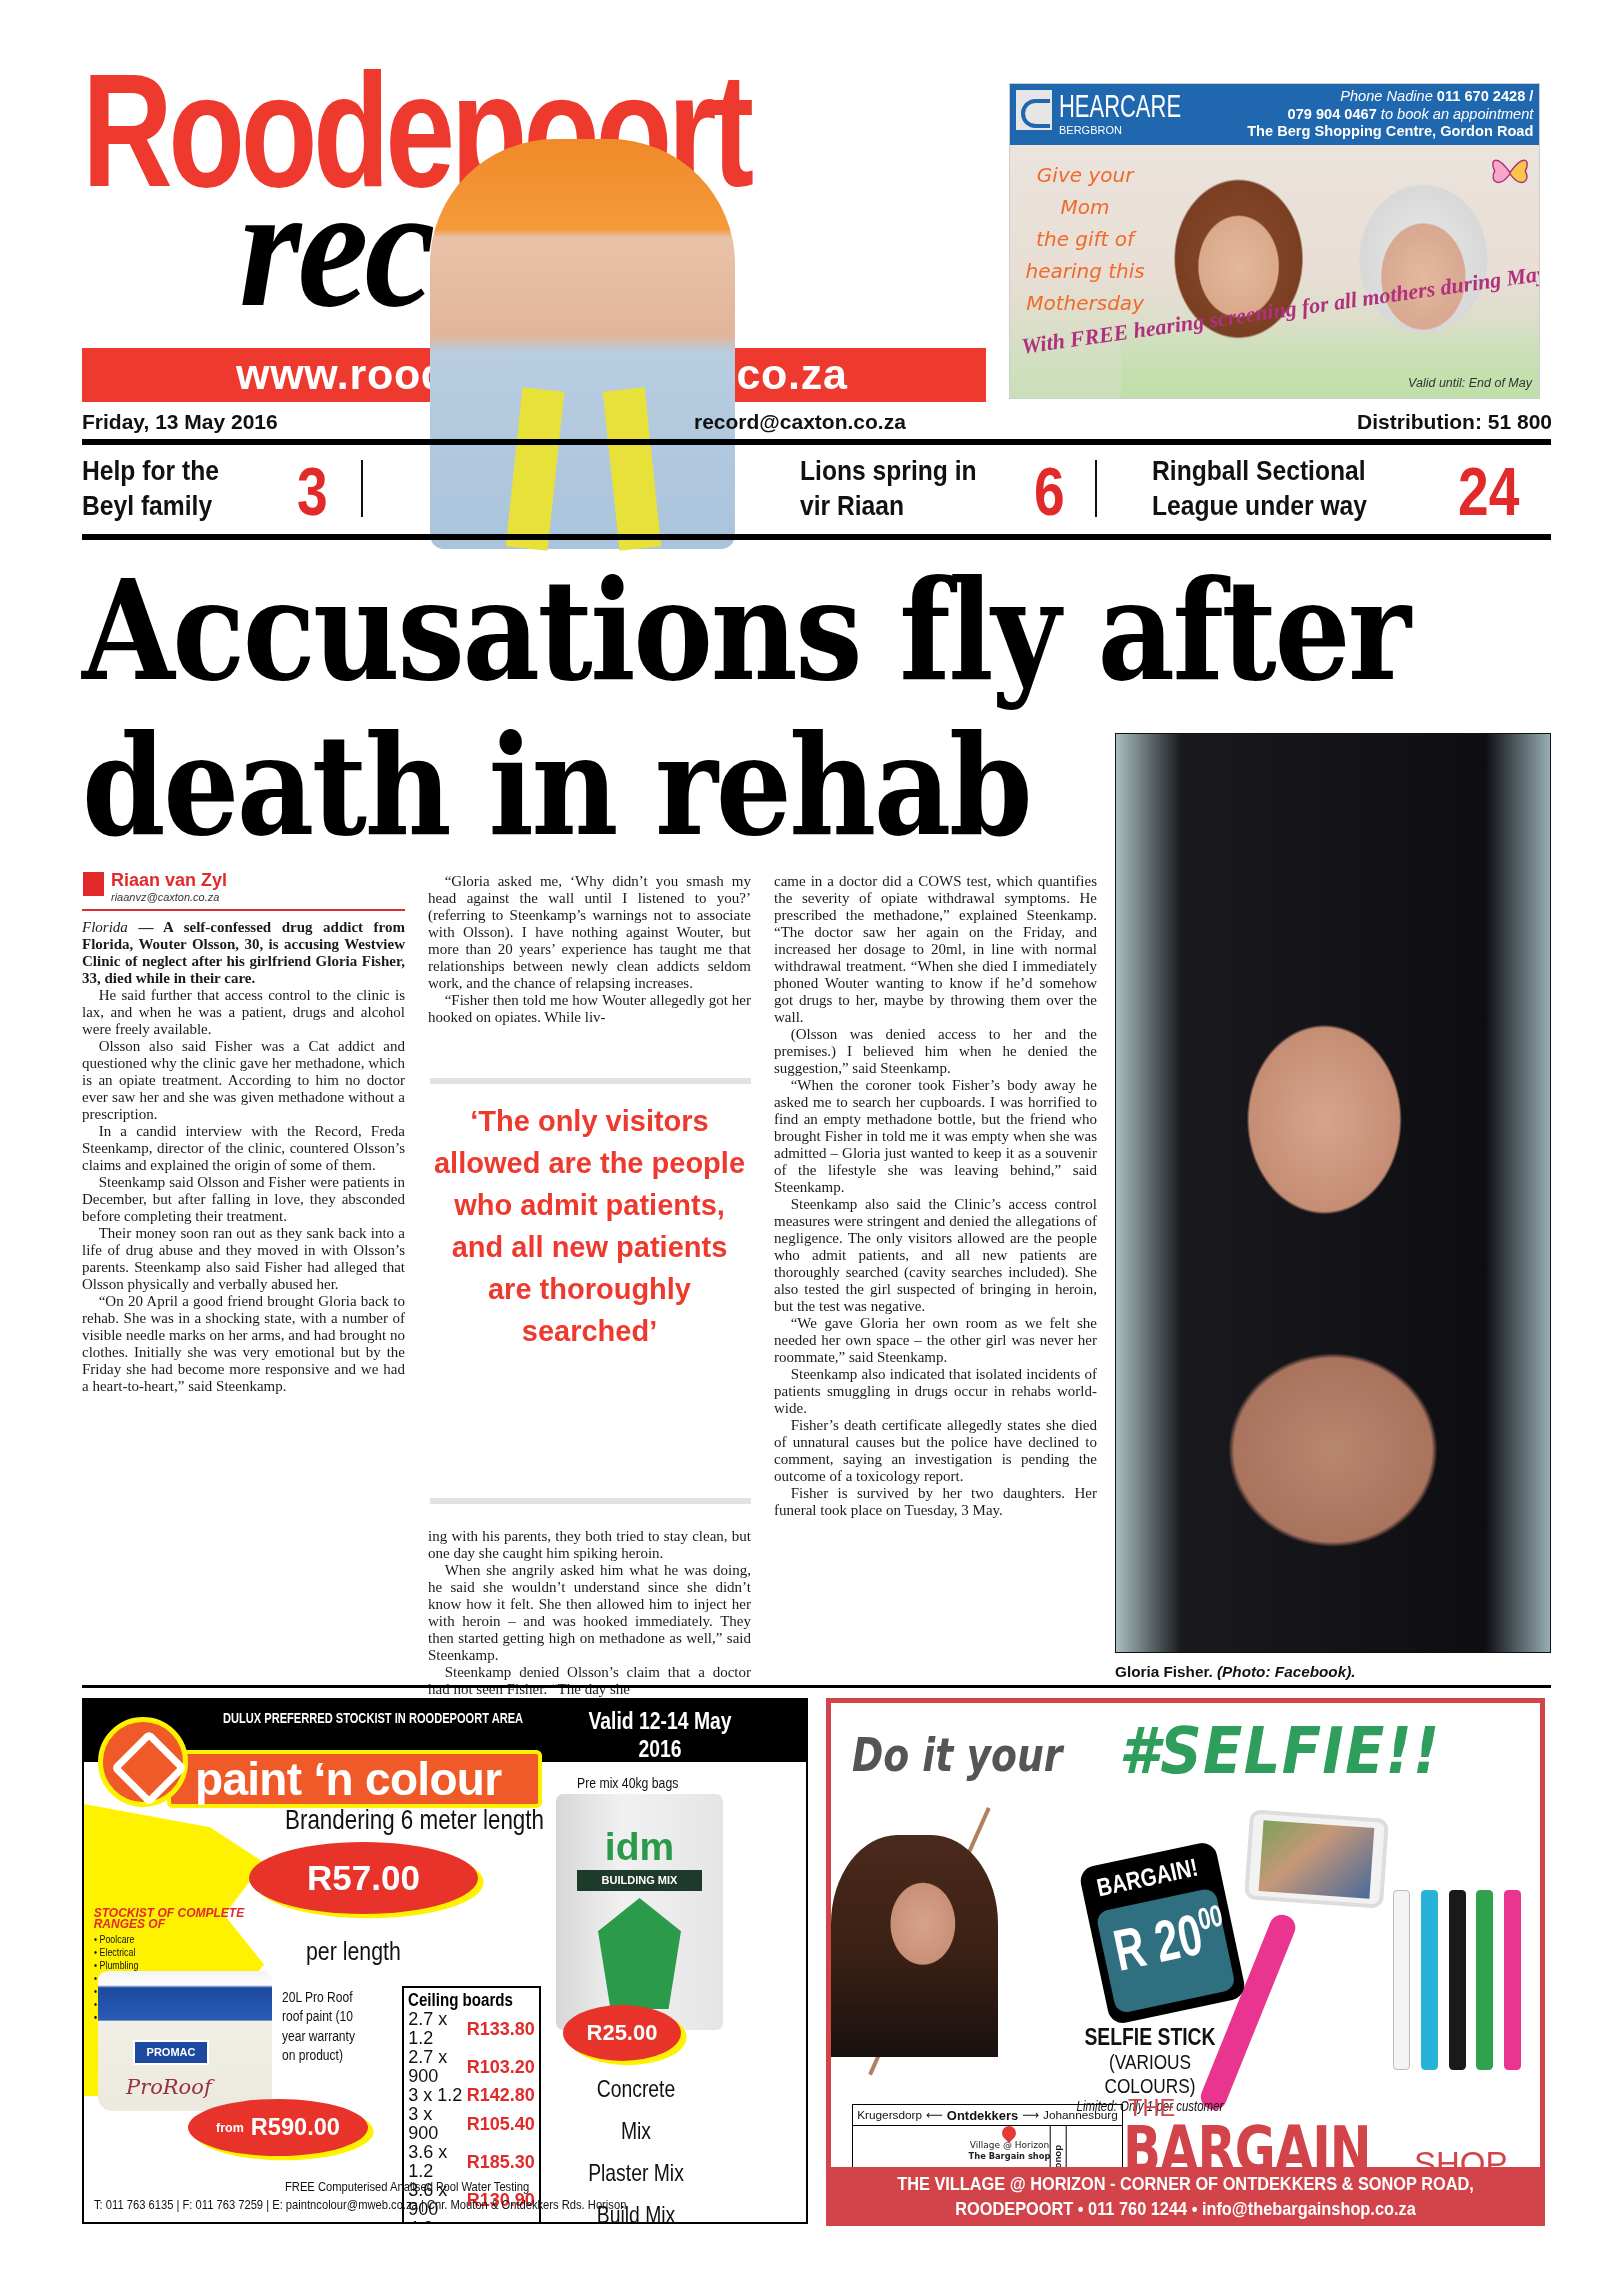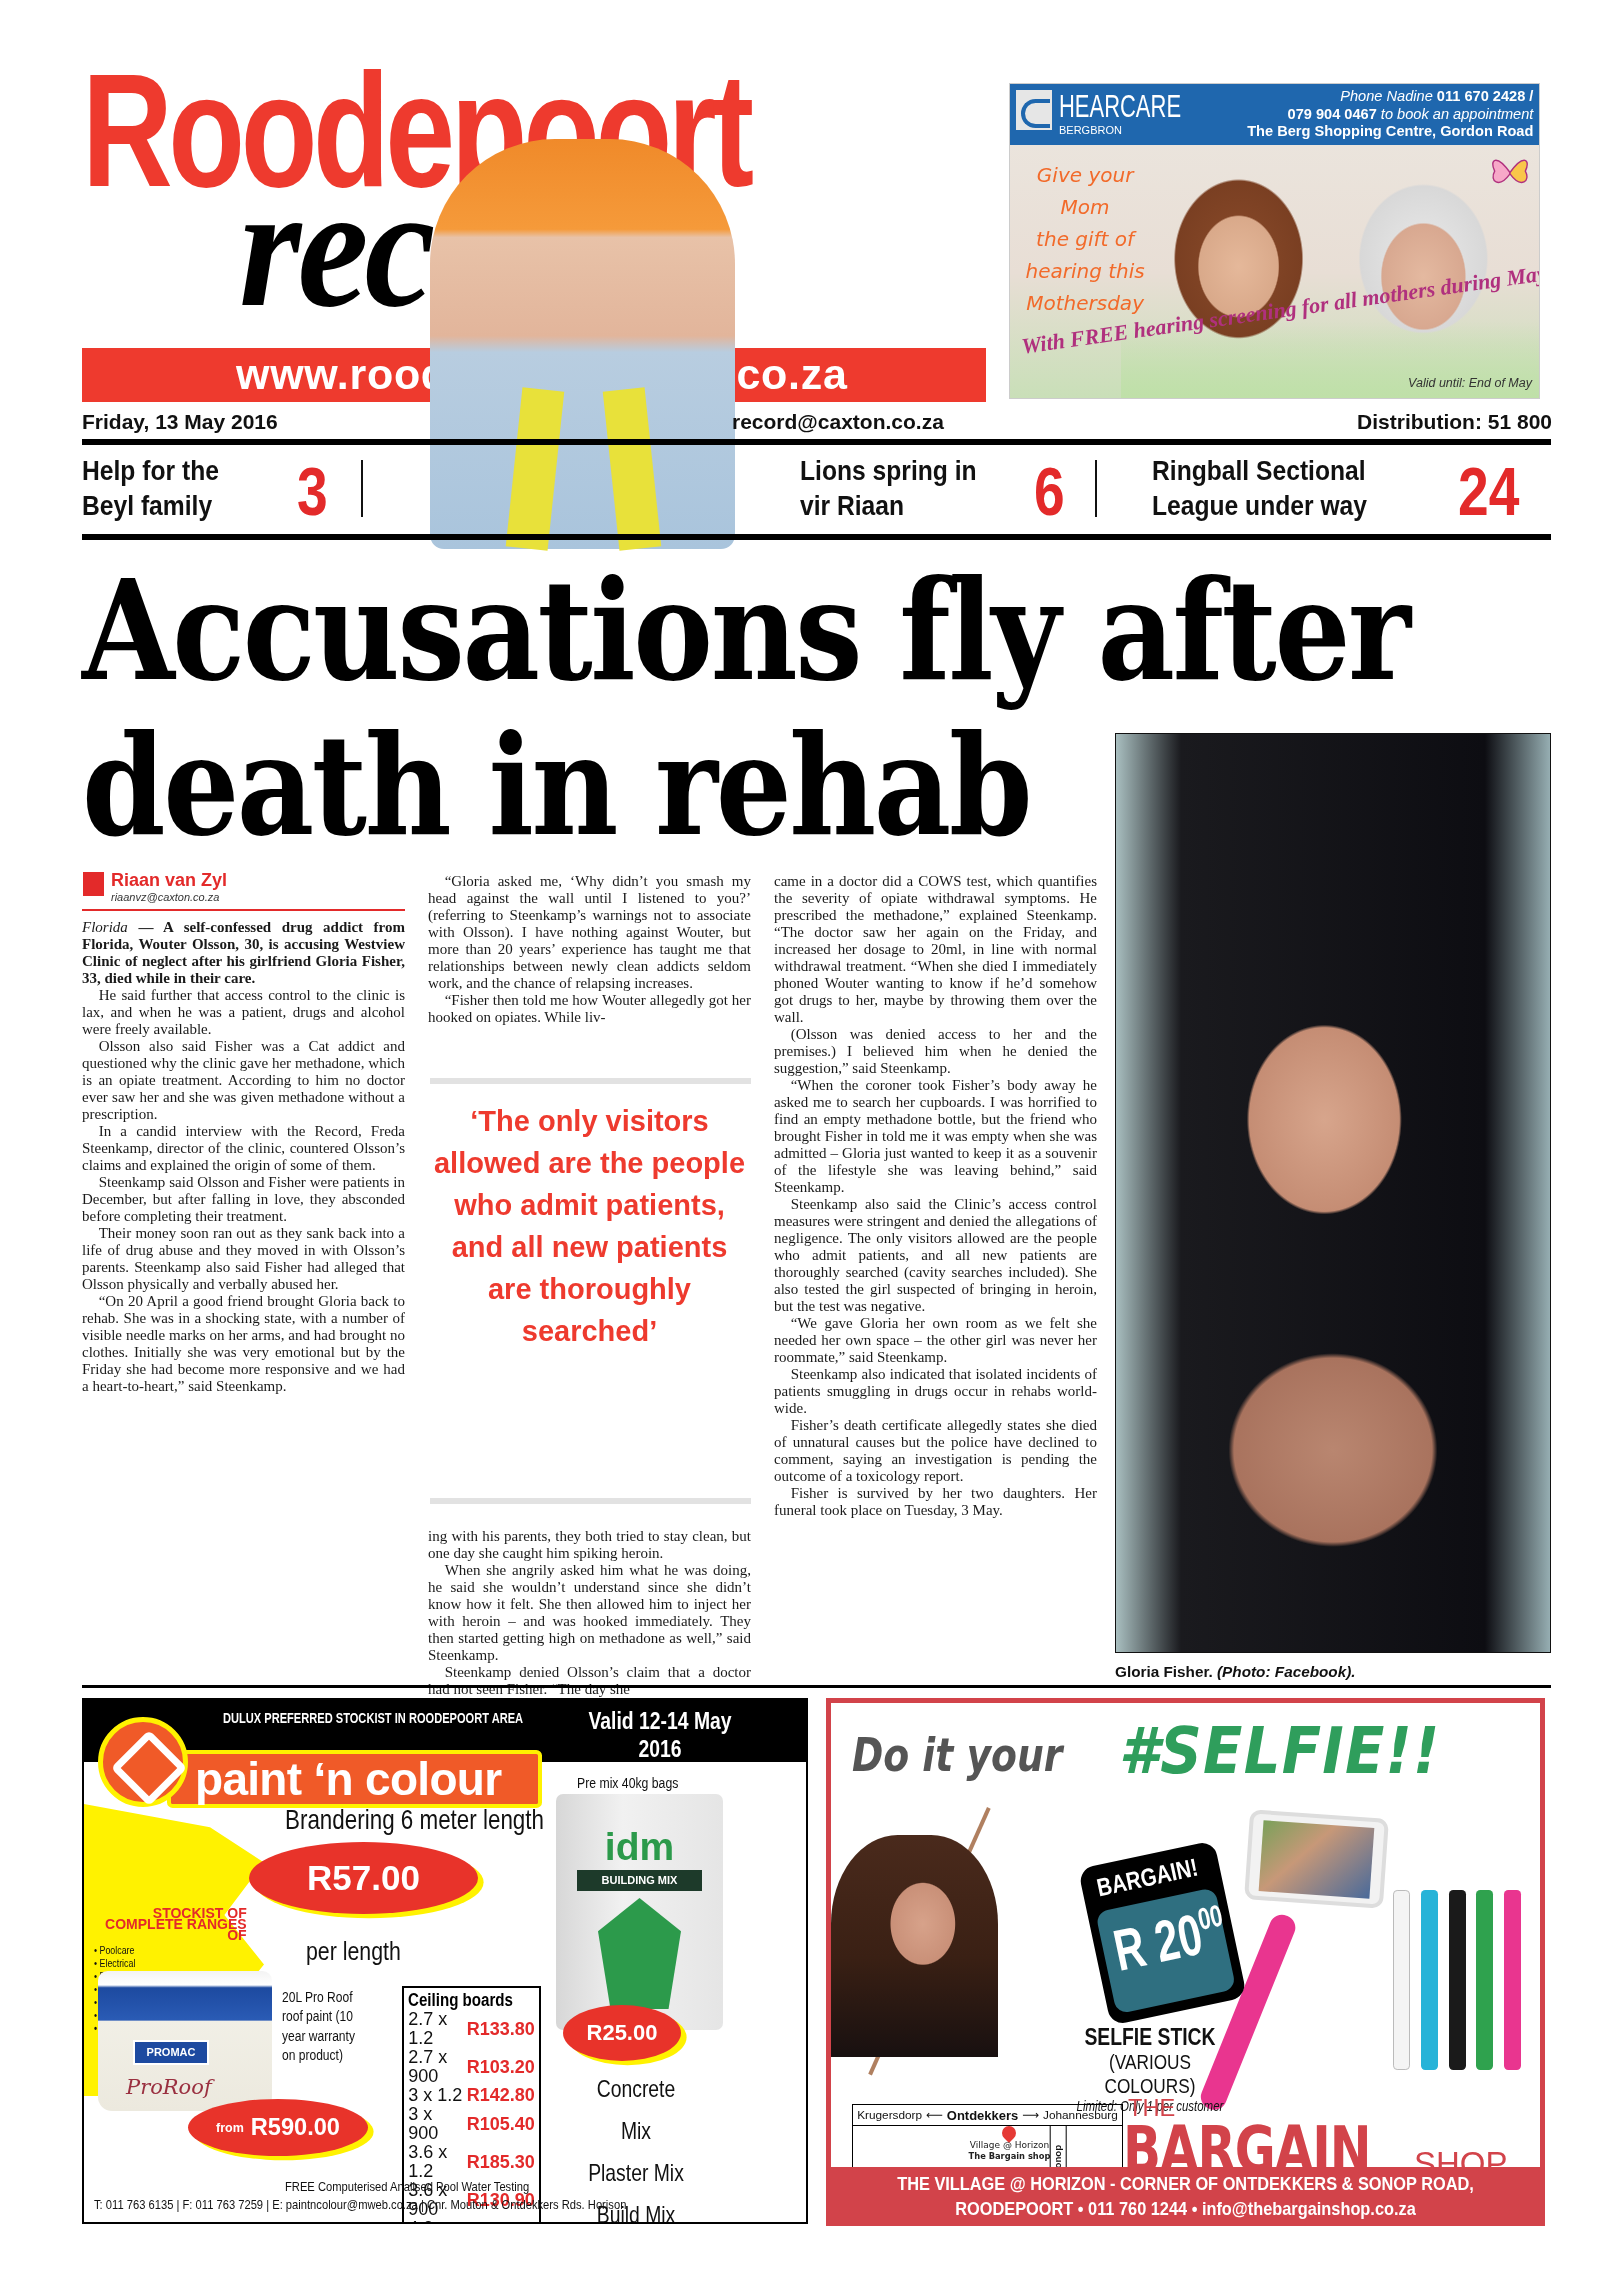--- a/index.html
+++ b/index.html
@@ -83,21 +83,21 @@
   .pc-dulux { left: 139px; top: 9.7px; font-family: "Liberation Sans", sans-serif; font-weight: 700; font-size: 14.6px; color: #fff; transform: scaleX(0.76); transform-origin: left top; white-space: nowrap; }
   .pc-valid { right: 35px; top: 7px; width: 222px; text-align: center; font-family: "Liberation Sans", sans-serif; font-weight: 700; color: #fff; transform: scaleX(0.82); transform-origin: center top; }
   .pc-valid .v1 { font-size: 23.6px; line-height: 28px; }
   .pc-valid .v2 { font-size: 15.3px; line-height: 21px; }
   .pc-star { left: 0; top: 104px; width: 180px; height: 292px; background: #fff200; clip-path: polygon(0 0, 70% 8%, 100% 20%, 78% 38%, 100% 55%, 80% 70%, 70% 100%, 0 100%); }
   .pc-logo-circle { left: 14px; top: 16.7px; width: 90px; height: 90px; border-radius: 50%; background: #f05a28; border: 5.6px solid #fff200; }
   .pc-logo-circle::after { content: ""; position: absolute; left: 19.4px; top: 19.4px; width: 40px; height: 40px; border: 7px solid #fff; border-radius: 5.6px; transform: rotate(45deg); }
   .pc-logo-bar { left: 83px; top: 50px; width: 375px; height: 58px; background: #f05a28; border: 4.2px solid #fff200; border-radius: 5.6px; }
   .pc-logo-text { left: 111px; top: 50px; font-family: "Liberation Sans", sans-serif; font-weight: 700; font-size: 46px; color: #fff; line-height: 58px; letter-spacing: -0.7px; white-space: nowrap; }
   .pc-stockist { left: 9.7px; top: 208px; width: 153px; font-family: "Liberation Sans", sans-serif; }
-  .pc-stockist .h { font-weight: 700; font-size: 14px; line-height: 11px; color: #e32a2a; text-align: right; }
+  .pc-stockist .h { font-weight: 700; font-size: 12px; line-height: 11px; color: #e32a2a; text-align: left; font-style: italic; }
   .pc-stockist ul { list-style: none; margin-top: 2.8px; }
   .pc-stockist li { font-size: 10.4px; line-height: 13px; color: #111; transform: scaleX(0.85); transform-origin: left top; }
   .pc-stockist li.b { font-weight: 700; }
   .pc-brand-label { left: 201px; top: 104px; font-family: "Liberation Sans", sans-serif; font-size: 28px; color: #111; transform: scaleX(0.8); transform-origin: left top; white-space: nowrap; }
   .price-oval { border-radius: 50%; background: #e8332a; box-shadow: 5.6px 4.2px 0 #fff200; display: flex; align-items: center; justify-content: center; font-family: "Liberation Sans", sans-serif; font-weight: 700; color: #fff; }
   .pc-oval1 { left: 233px; top: 142px; width: 118px; height: 67px; font-size: 35px; width: 229px; height: 72px; left: 165px; }
   .pc-per { left: 222px; top: 236px; font-family: "Liberation Sans", sans-serif; font-size: 26px; color: #111; transform: scaleX(0.82); transform-origin: left top; }
   .pc-premix { left: 493px; top: 74px; font-family: "Liberation Sans", sans-serif; font-size: 15.3px; color: #111; transform: scaleX(0.8); transform-origin: left top; white-space: nowrap; }
   .pc-bag { left: 472px; top: 94px; width: 167px; height: 236px; background: linear-gradient(90deg, #d7d7d7 0%, #f1f1f1 40%, #e5e5e5 100%); border-radius: 7px; }
   .pc-bag-logo { left: 28px; top: 28px; width: 111px; height: 49px; font-family: "Liberation Sans", sans-serif; font-weight: 700; font-size: 39px; color: #2c9a4b; text-align: center; line-height: 49px; }
@@ -161,21 +161,21 @@
 
 <div class="abs mast-title">Roodepoort</div>
 <div class="abs mast-record">record</div>
 <div class="abs url-bar"></div>
 <div class="abs url-text">www.roodepoortrecord.co.za</div>
 <div class="abs boy-photo"></div>
 <div class="abs boy-harness-l"></div>
 <div class="abs boy-harness-r"></div>
 
 <div class="abs dateline" style="left:82px;">Friday, 13 May 2016</div>
-<div class="abs dateline" style="left:732px;">record@caxton.co.za</div>
+<div class="abs dateline" style="left:694px;">record@caxton.co.za</div>
 <div class="abs dateline" style="right:72px;">Distribution: 51 800</div>
 <div class="abs rule-thick" style="left:82px; top:439px; width:1469px;"></div>
 
 <div class="abs teaser" style="left:82px; top:453px;">
   <div>Help for the</div>
   <div>Beyl family</div>
 </div>
 <div class="abs teaser-num" style="left:297px; top:457px;">3</div>
 <div class="abs teaser-sep" style="left:361px; top:460px;"></div>
 

